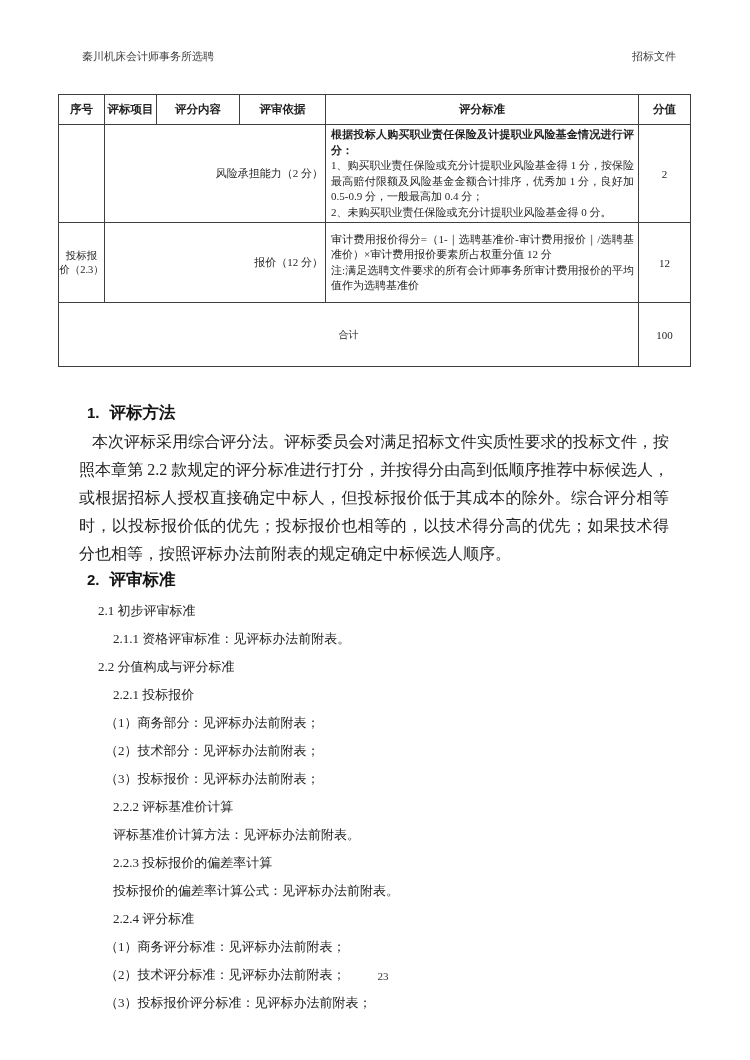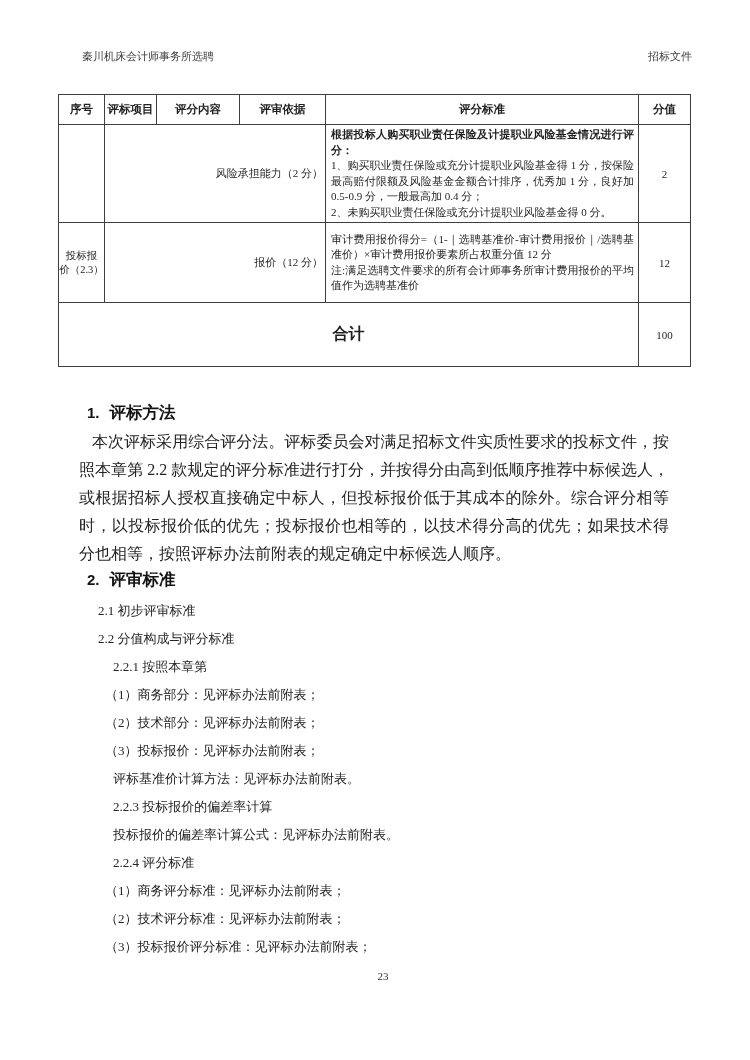--- a/index.html
+++ b/index.html
@@ -1,21 +1,21 @@
 <!DOCTYPE html>
 <html><head>
 <meta charset="utf-8">
 <style>
   html,body { margin:0; padding:0; }
   body {
     width:750px; height:1060px; background:#ffffff; color:#1f1f1f;
     font-family:"Liberation Serif","DejaVu Serif",serif;
     position:relative; overflow:hidden;
   }
-  .page { box-sizing:border-box; padding:48px 28px 0 58px; }
+  .page { box-sizing:border-box; padding:48px 44px 0 58px; }
 
   
   .header-strip {
     display:flex; justify-content:space-between;
     font-size:11px; line-height:16px; color:#3d3d3d;
   }
   .header-left  { margin-left:24px; }
   .header-right { margin-right:30px; }
 
   
@@ -43,21 +43,21 @@
   .criteria-cell {
     font-size:11px; line-height:15.5px; vertical-align:middle;
     padding:2px 4px 2px 5px; text-align:left;
   }
   .crit-line { text-align:justify; }
   .crit-bold { font-weight:700; }
   .score-cell {
     font-size:11px; text-align:center; vertical-align:middle;
   }
   .total-cell {
-    font-size:16px; font-weight:700; text-align:center; vertical-align:middle;
+    font-size:10px; font-weight:400; text-align:center; vertical-align:middle;
   }
 
   
   .sec-heading {
     display:flex; align-items:baseline; margin:34px 0 0 0;
     font-family:"Liberation Sans","DejaVu Sans",sans-serif;
     font-weight:700; font-size:16.5px; line-height:22px; color:#141414;
   }
   .sec-heading.second { margin-top:0; }
   .sec-num { margin-left:29px; margin-right:10px; font-size:15px; }
@@ -144,25 +144,27 @@
 
   <p class="paragraph">本次评标采用综合评分法。评标委员会对满足招标文件实质性要求的投标文件，按照本章第 2.2 款规定的评分标准进行打分，并按得分由高到低顺序推荐中标候选人，或根据招标人授权直接确定中标人，但投标报价低于其成本的除外。综合评分相等时，以投标报价低的优先；投标报价也相等的，以技术得分高的优先；如果技术得分也相等，按照评标办法前附表的规定确定中标候选人顺序。</p>
 
   <div class="sec-heading second">
     <span class="sec-num">2.</span>
     <span>评审标准</span>
   </div>
 
   <div class="review-list">
     <div class="item lv1">2.1 初步评审标准</div>
+    <div class="item lv2">2.1.1 资格评审标准：见评标办法前附表。</div>
     <div class="item lv1">2.2 分值构成与评分标准</div>
-    <div class="item lv2">2.2.1 按照本章第</div>
+    <div class="item lv2">2.2.1 投标报价</div>
     <div class="item lv3">（1）商务部分：见评标办法前附表；</div>
     <div class="item lv3">（2）技术部分：见评标办法前附表；</div>
     <div class="item lv3">（3）投标报价：见评标办法前附表；</div>
+    <div class="item lv2">2.2.2 评标基准价计算</div>
     <div class="item lv2">评标基准价计算方法：见评标办法前附表。</div>
     <div class="item lv2">2.2.3 投标报价的偏差率计算</div>
     <div class="item lv2">投标报价的偏差率计算公式：见评标办法前附表。</div>
     <div class="item lv2">2.2.4 评分标准</div>
     <div class="item lv3">（1）商务评分标准：见评标办法前附表；</div>
     <div class="item lv3">（2）技术评分标准：见评标办法前附表；</div>
     <div class="item lv3">（3）投标报价评分标准：见评标办法前附表；</div>
   </div>
 
 </div>

